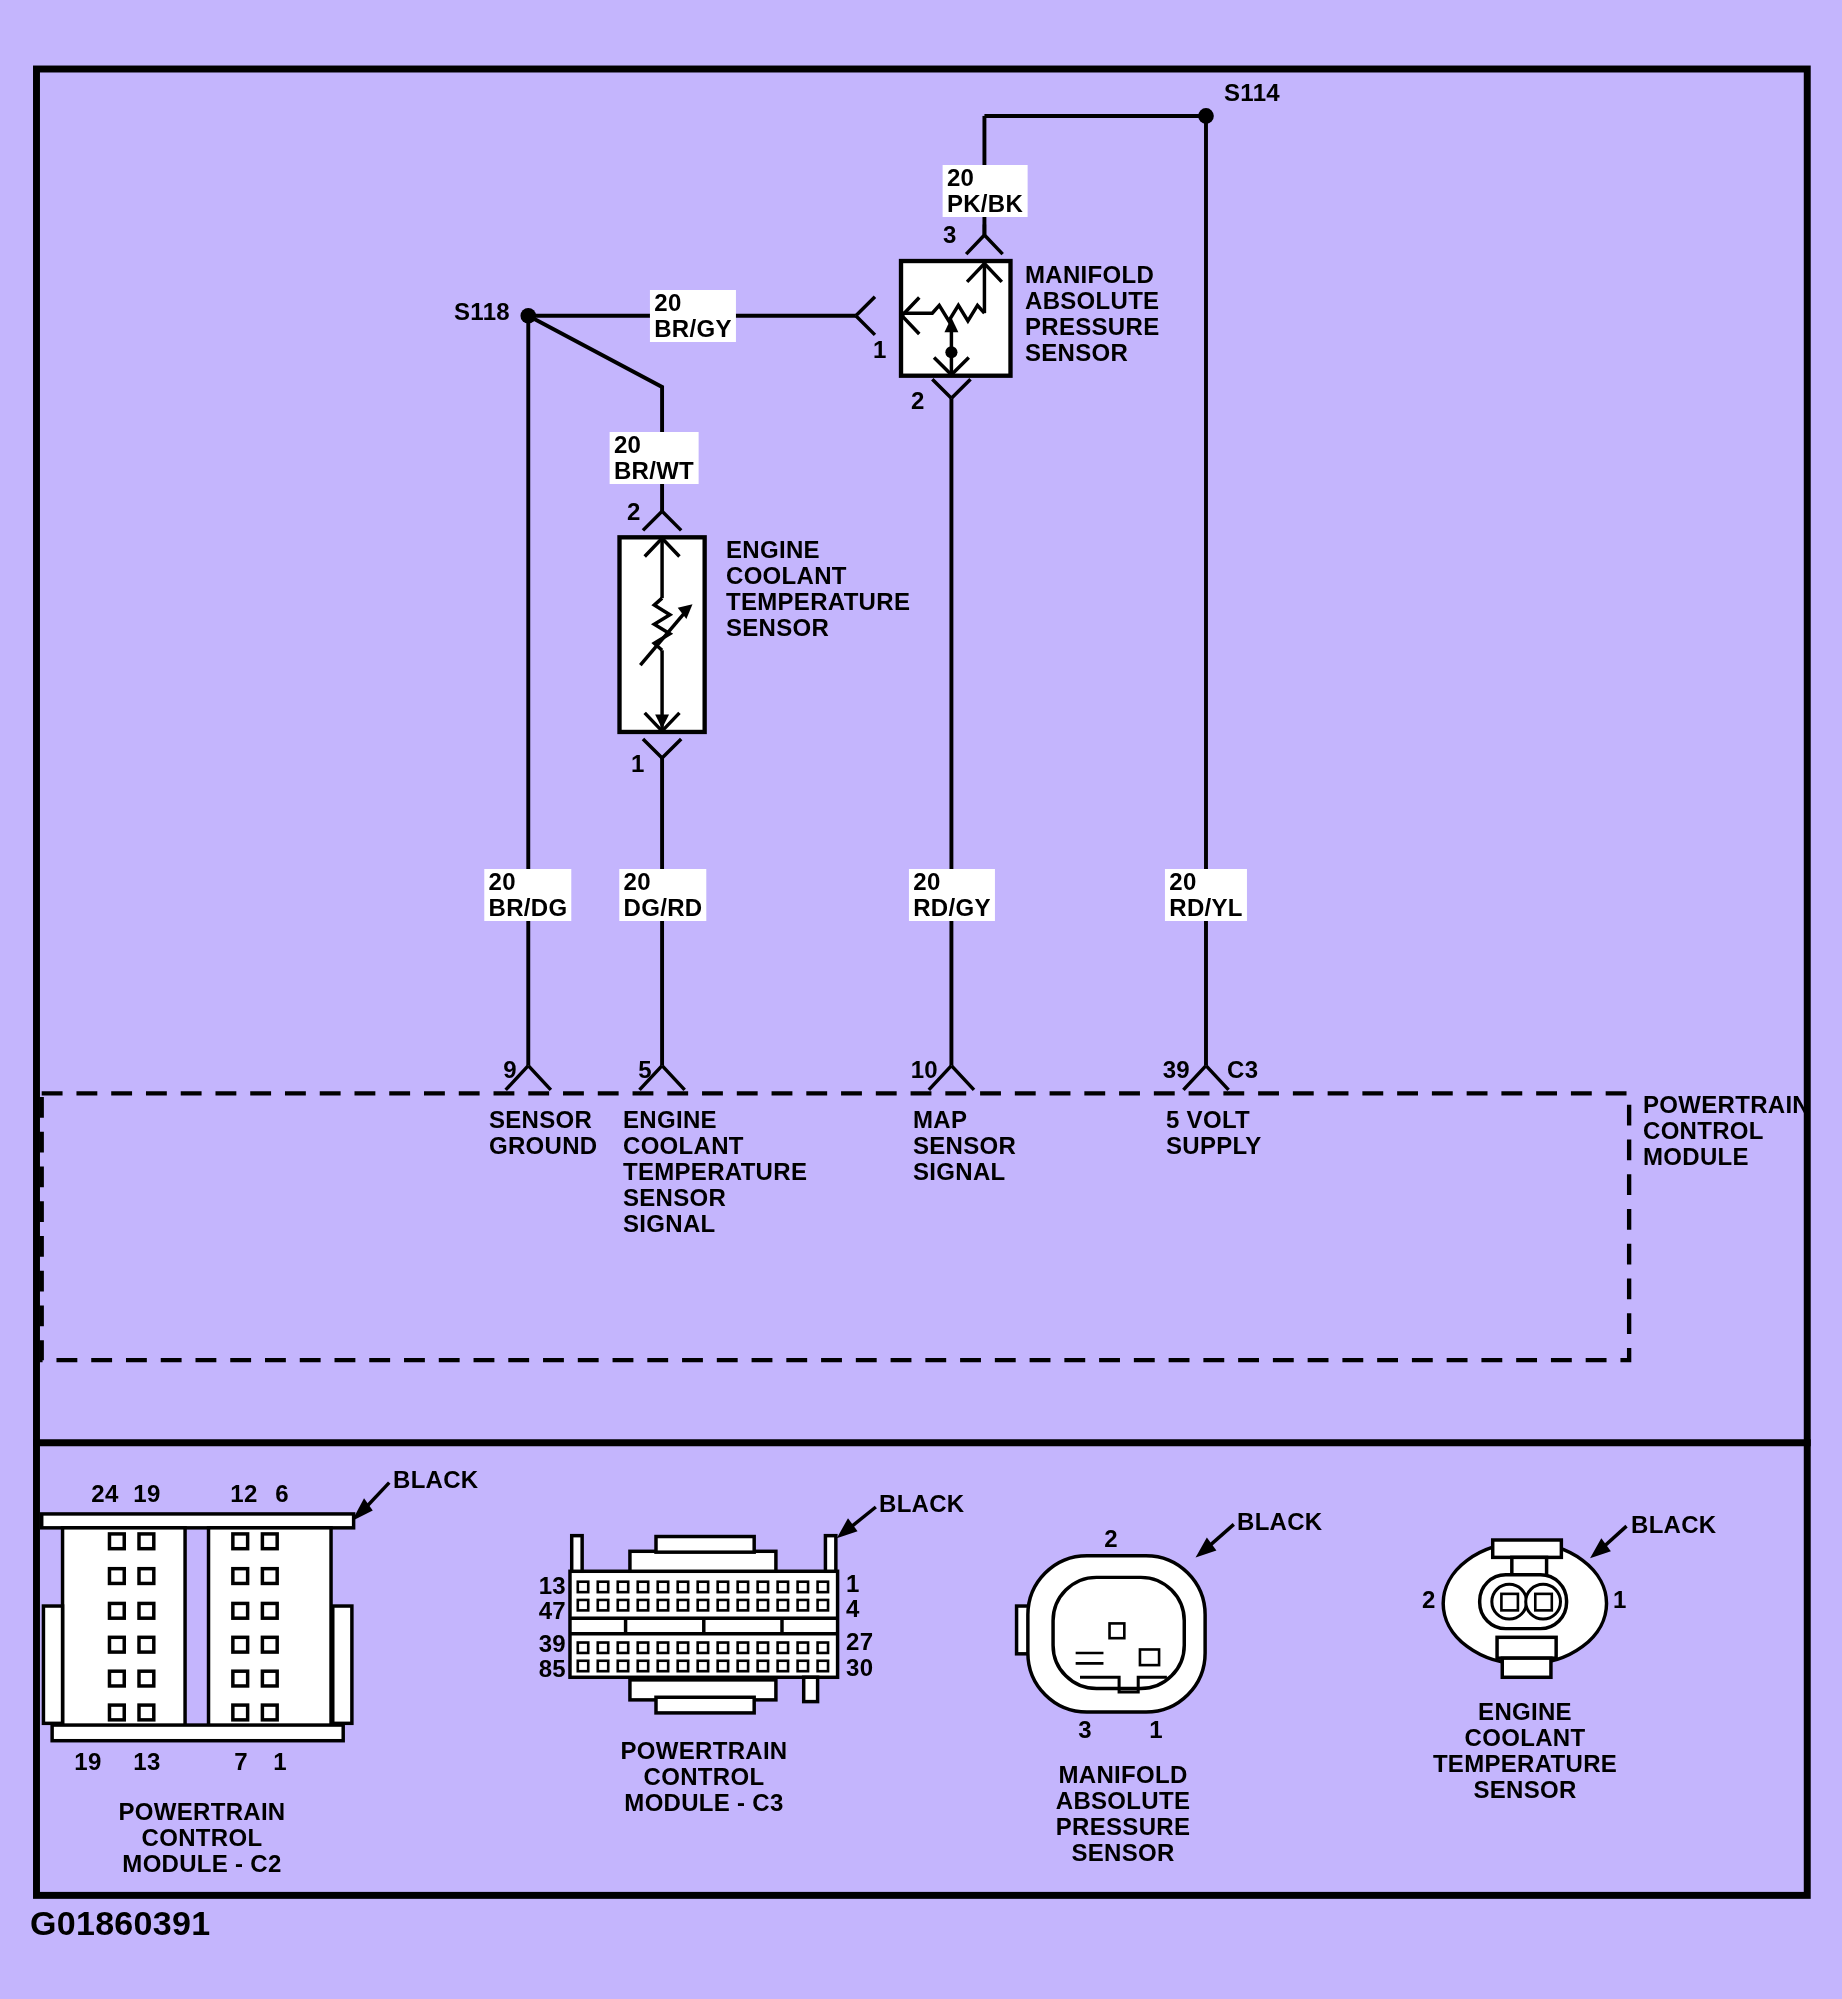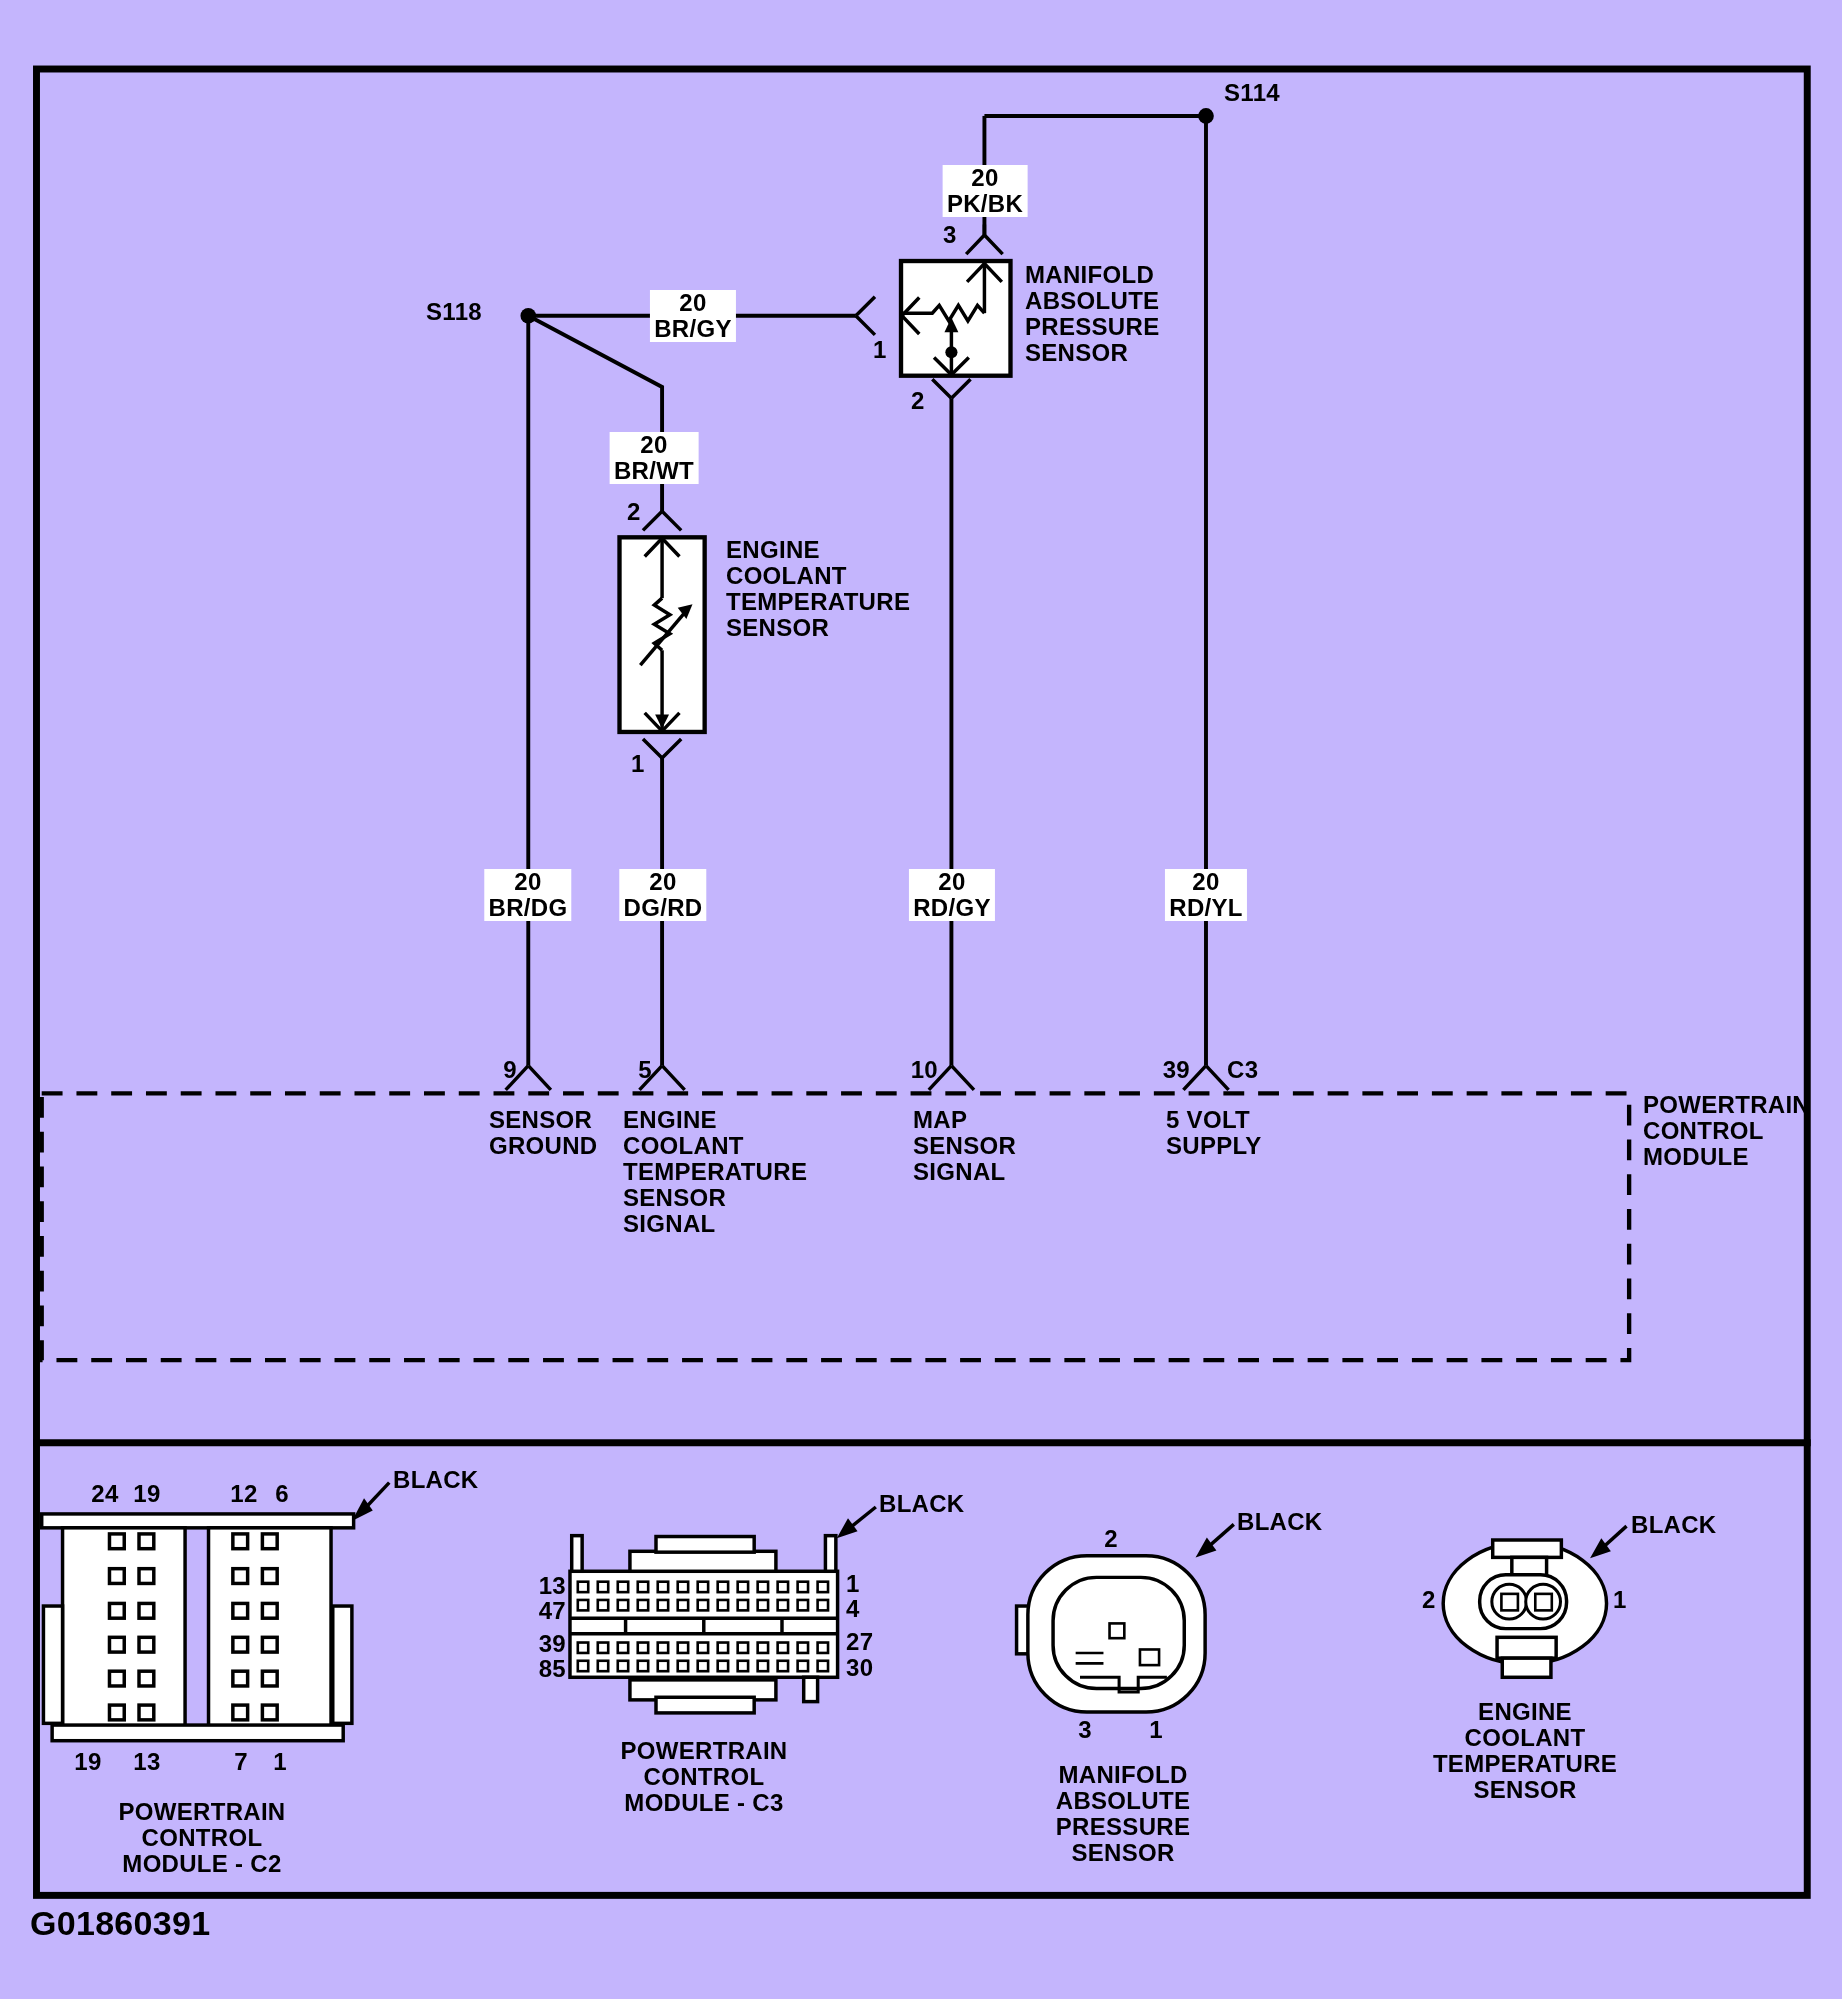--- a/index.html
+++ b/index.html
@@ -1,21 +1,21 @@
 <!DOCTYPE html>
 <html style="font-size:14px"><head>
 <meta charset="utf-8">
 <style>
   html,body{margin:0;padding:0;background:#fff;}
   #page{position:relative;width:1842px;height:2000px;background:#c4b5fd;overflow:hidden;
         font-family:"Liberation Sans", sans-serif;color:#000;}
   svg{position:absolute;left:0;top:0;}
   .lbl{position:absolute;font-weight:bold;font-size:24px;line-height:26px;
        white-space:pre-line;letter-spacing:0.3px;}
-  .ctr{transform:translateX(-50%);text-align:center;}
+  .ctr{transform:translateX(-50%);}
   .rt{text-align:right;}
   .bg{background:#fff;padding:0 4.3px;}
   .cap{transform:translateX(-50%);text-align:center;}
 </style>
 </head>
 <body>
 
 <div id="page">
 
 <svg width="1842" height="2000" viewBox="0 0 2120 2301">
@@ -211,21 +211,21 @@
     <rect x="1728" y="1834" width="19" height="19" stroke-width="3"></rect>
     <rect x="1767" y="1834" width="19" height="19" stroke-width="3"></rect>
     <rect x="1723" y="1884" width="68" height="24"></rect>
     <rect x="1729" y="1908" width="56" height="22"></rect>
   </g>
   <line x1="1872" y1="1756" x2="1840" y2="1785" stroke="#000" stroke-width="4"></line>
   <polygon points="1830,1793 1854,1785 1843,1770" fill="#000"></polygon>
 </svg>
 
 <div class="lbl" style="left:1224px;top:80px">S114</div>
-<div class="lbl" style="left:426px;top:299px">S118</div>
+<div class="lbl" style="left:454px;top:299px">S118</div>
 
 <div class="lbl ctr bg" style="left:985px;top:165px">20
 PK/BK</div>
 <div class="lbl ctr bg" style="left:693px;top:290px">20
 BR/GY</div>
 <div class="lbl ctr bg" style="left:654px;top:432px">20
 BR/WT</div>
 <div class="lbl ctr bg" style="left:528px;top:869px">20
 BR/DG</div>
 <div class="lbl ctr bg" style="left:663px;top:869px">20

